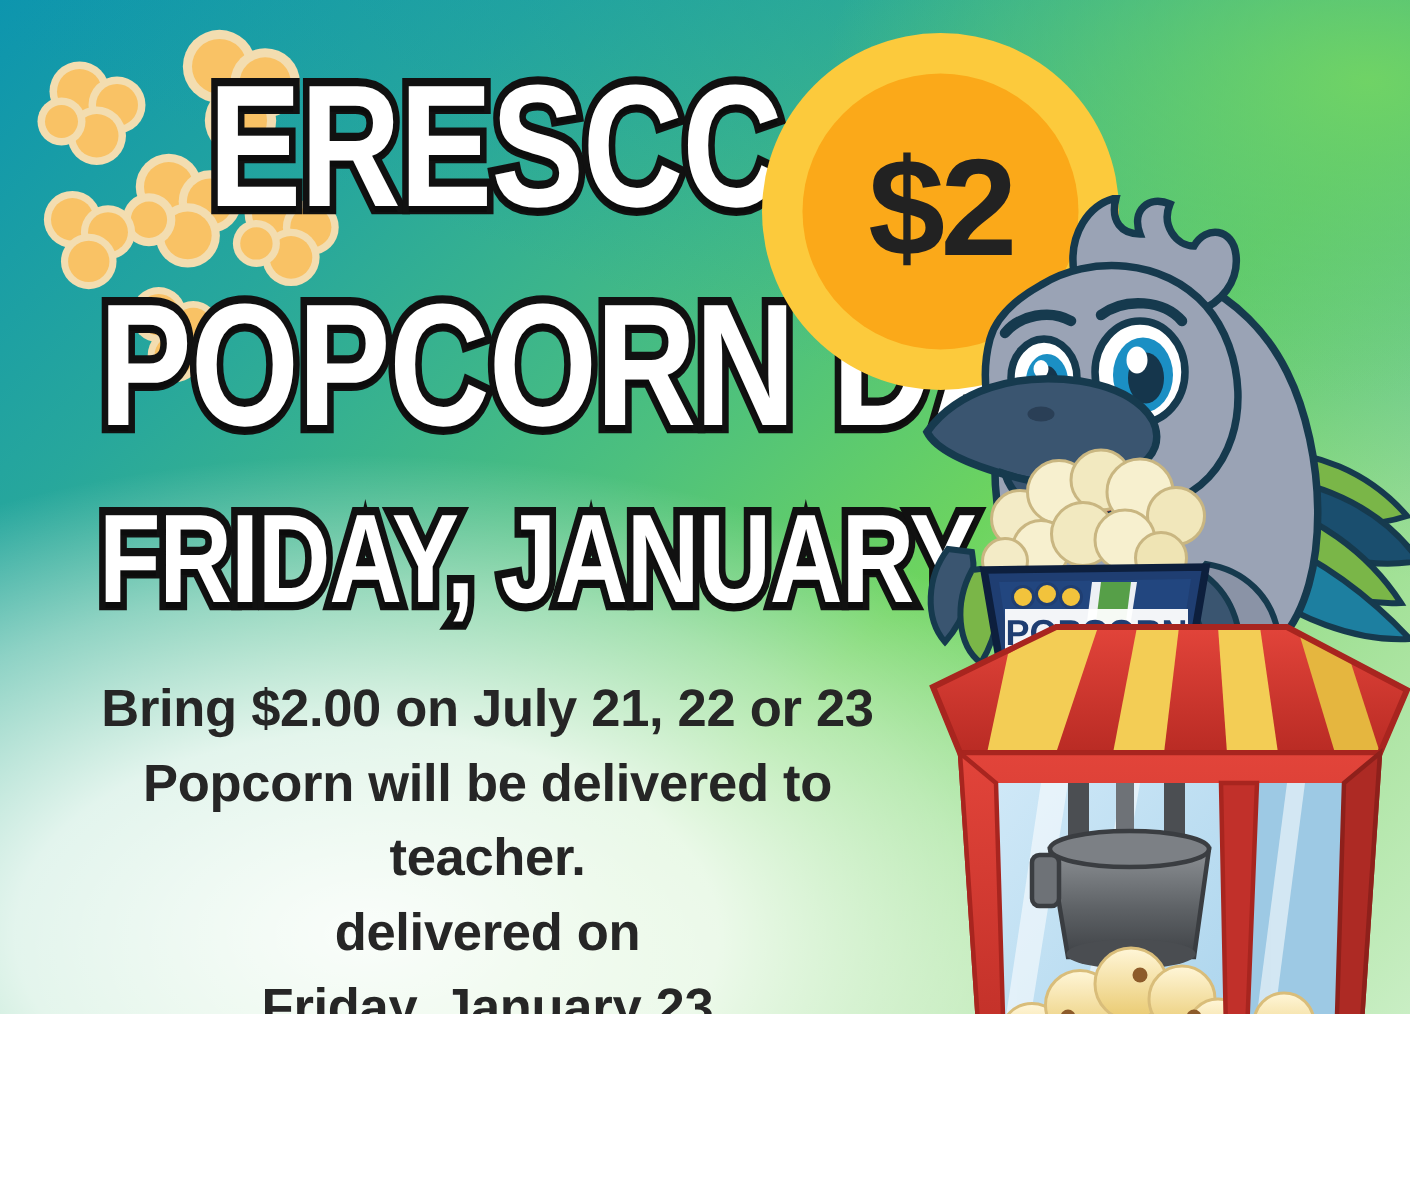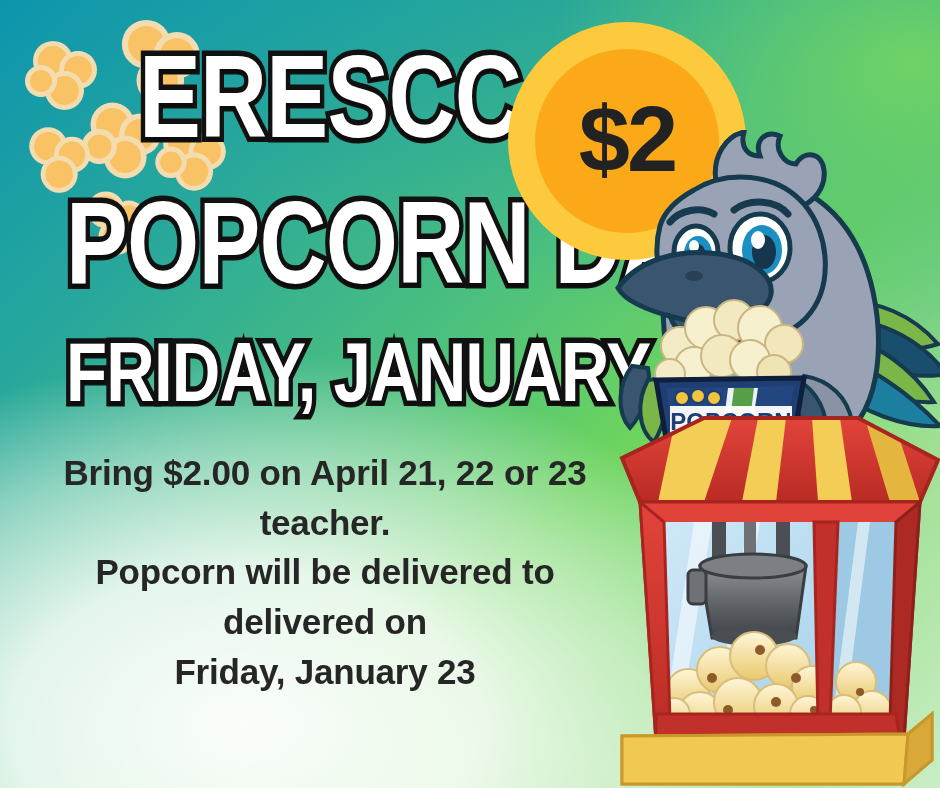--- a/index.html
+++ b/index.html
@@ -2,21 +2,21 @@
 <html><head>
 <meta charset="utf-8">
 <style>
   html,body{margin:0;padding:0;}
   body{
     width:940px;height:788px;overflow:hidden;
     font-family:"Liberation Sans", sans-serif;
     background:#fff;
   }
   #poster{
-    position:relative;width:940px;height:788px;overflow:hidden;
+    position:relative;width:940px;height:676px;overflow:hidden;
   }
   
   .bg-base{
     position:absolute;inset:0;
     background:linear-gradient(135deg,#0d95ae 0%,#27a79c 22%,#4cc07e 45%,#6dd45f 62%,#9fe093 80%,#c9eec4 100%);
   }
   .bg-wash{
     position:absolute;inset:0;
     background:radial-gradient(ellipse 78% 62% at 26% 92%, rgba(255,255,255,.97) 0%, rgba(255,255,255,.85) 32%, rgba(255,255,255,.45) 55%, rgba(255,255,255,0) 76%);
   }
@@ -141,23 +141,23 @@
       </div>
     </div>
 
   <div class="headlines">
     <div class="hl hl-1">ERESCC</div>
     <div class="hl hl-2">POPCORN DAY</div>
     <div class="hl hl-3">FRIDAY, JANUARY 23</div>
   </div>
 
   <div class="body-copy">
-    <p>Bring $2.00 on April 21, 22 or 23</p>
+    <p>Bring $2.00 on July 21, 22 or 23</p>
+    <p>Popcorn will be delivered to</p>
     <p>teacher.</p>
-    <p>Popcorn will be delivered to</p>
     <p>delivered on</p>
     <p>Friday, January 23</p>
   </div>
 
   <div class="coin">
     <div class="inner">
       <span class="amt">$2</span>
     </div>
   </div>
 

